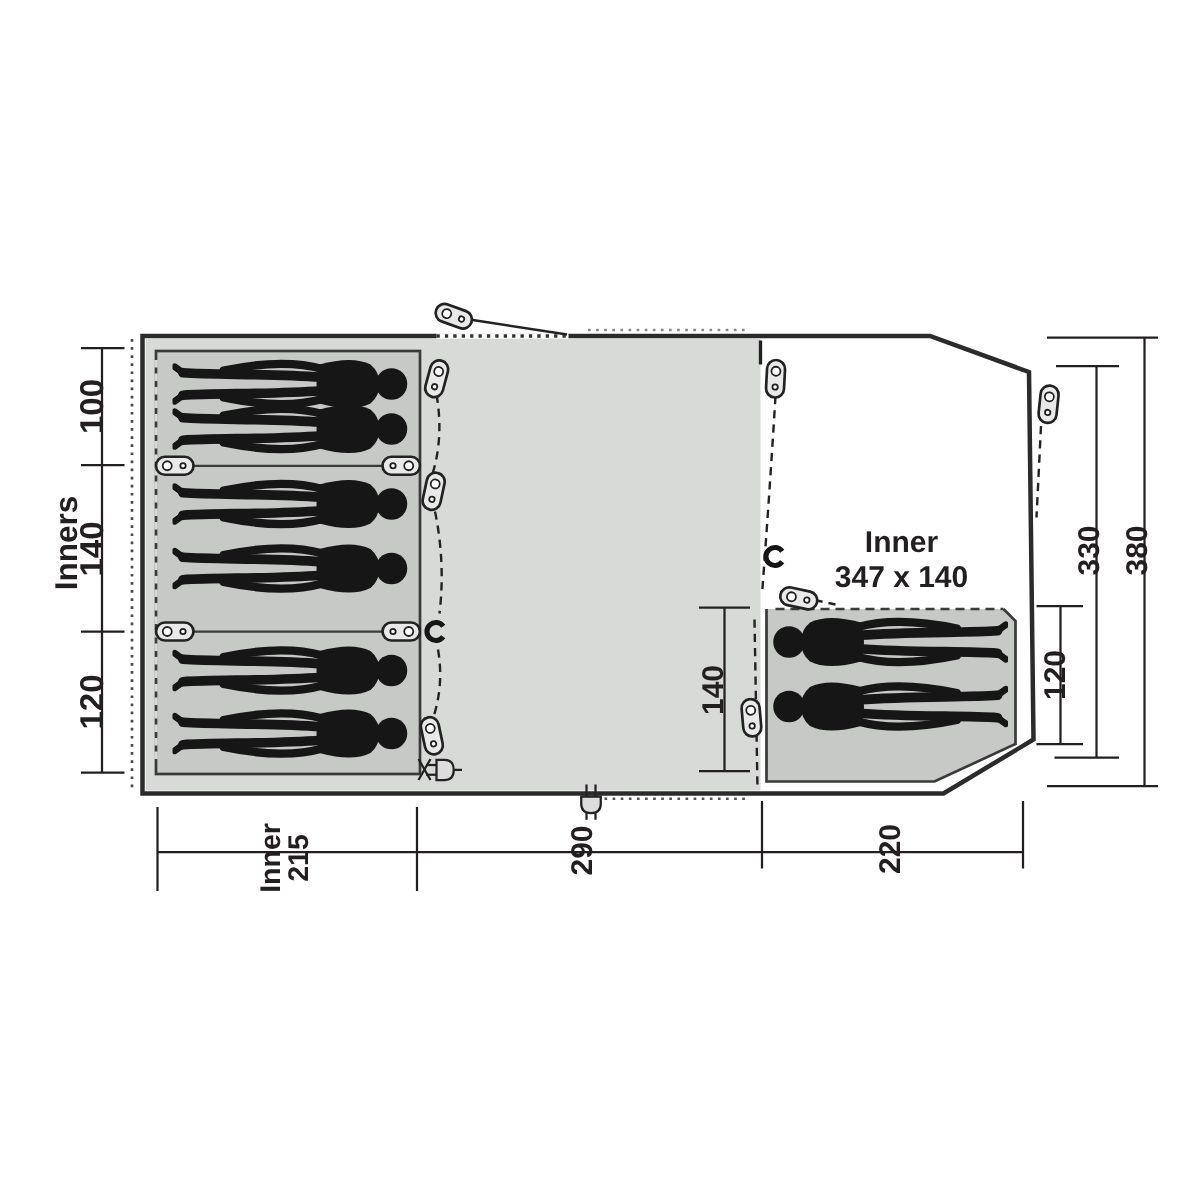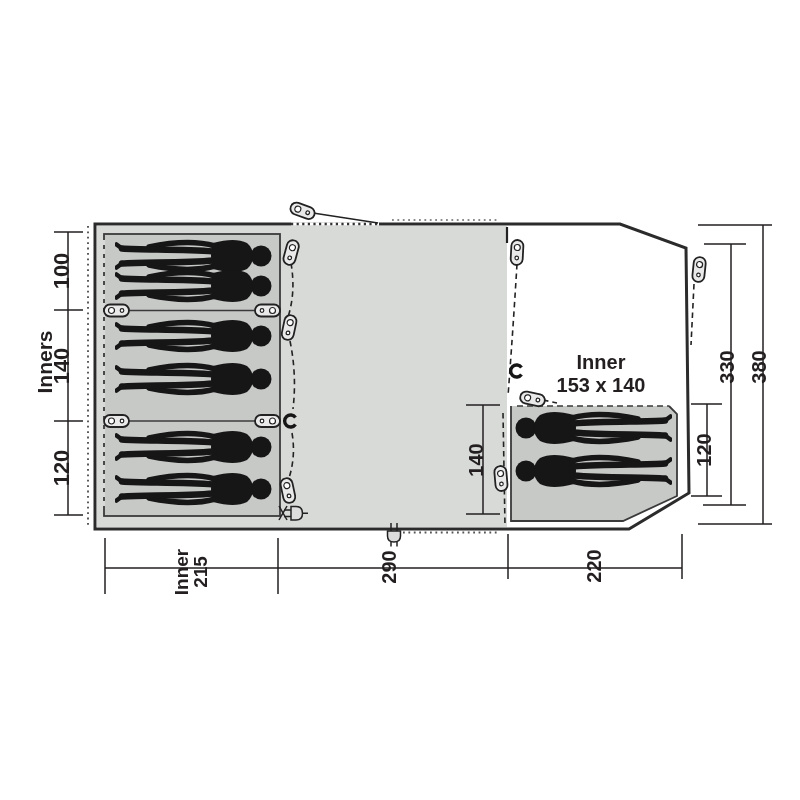--- a/index.html
+++ b/index.html
@@ -164,16 +164,16 @@
 
 <div class="lbl v fs19" style="left:191px;top:572px;">
   <div>Inner</div>
   <div>215</div>
 </div>
 <div class="lbl v fs20" style="left:389px;top:567px;">290</div>
 <div class="lbl v fs20" style="left:594px;top:566px;">220</div>
 
 <div class="lbl h fs20" style="left:601px;top:374px;line-height:1.15;">
   <div>Inner</div>
-  <div>153 x 140</div>
+  <div>347 x 140</div>
 </div>
 
 </div>
 
 </body></html>

